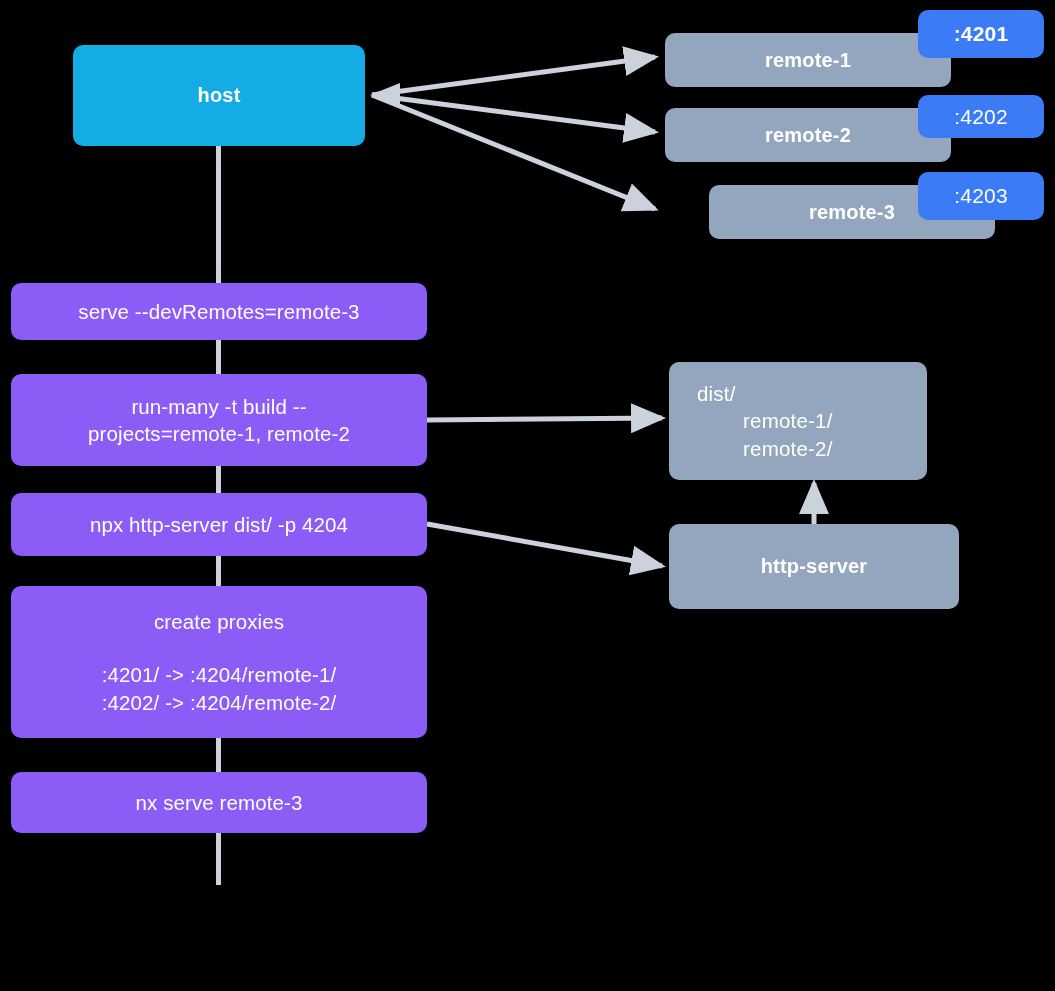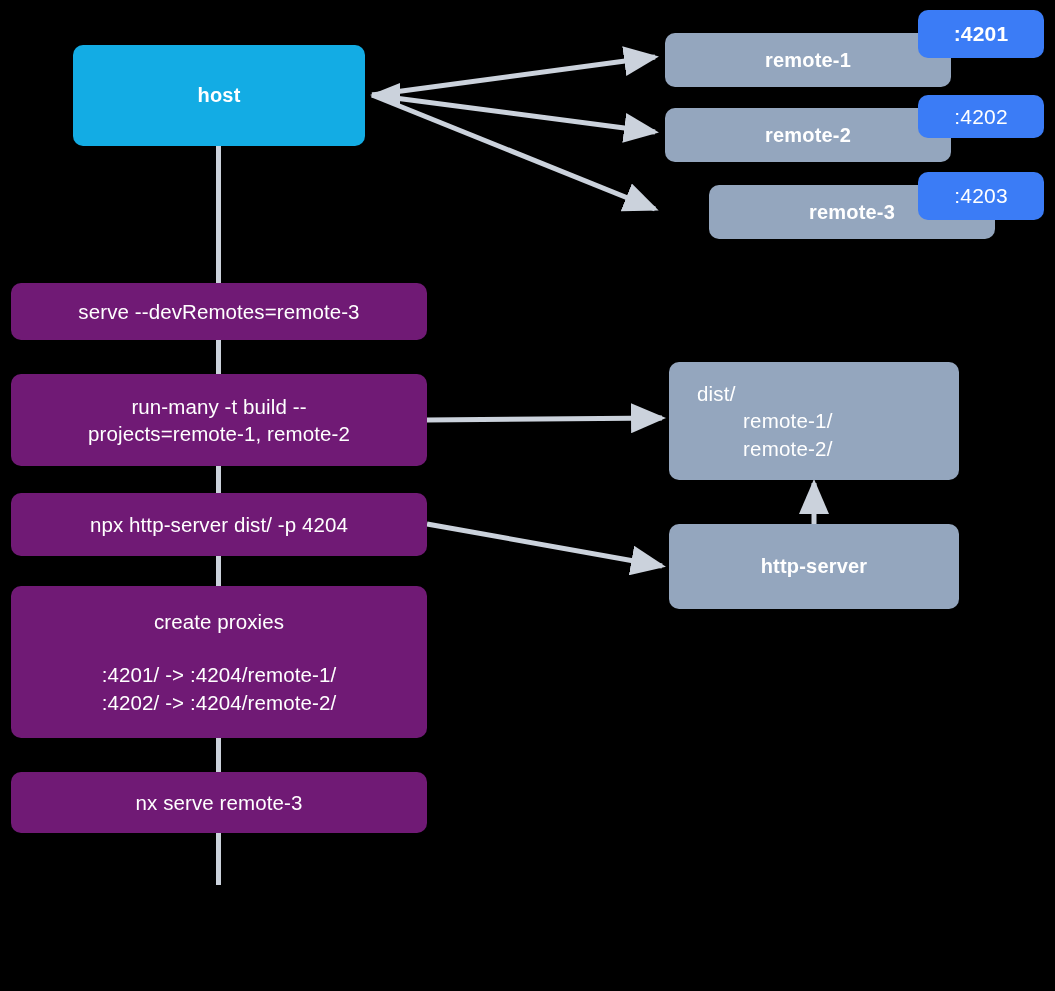--- a/index.html
+++ b/index.html
@@ -35,21 +35,21 @@
     font-size: 20px;
     letter-spacing: 0.2px;
   }
   .node.served {
     background: #3B7CF6;
     font-weight: bold;
     font-size: 20px;
     letter-spacing: 0.2px;
   }
   .node.cmd {
-    background: #701a75;
+    background: #8b5cf6;
     font-weight: normal;
     font-size: 20.5px;
     letter-spacing: 0.1px;
   }
   .node.gray {
     background: #94A6BE;
     font-weight: bold;
     font-size: 20px;
     letter-spacing: 0.2px;
     z-index: 2;
@@ -173,21 +173,21 @@
     <div class="proxy-gap"></div>
     <span>:4201/ -&gt; :4204/remote-1/</span>
     <span>:4202/ -&gt; :4204/remote-2/</span>
   </div>
 
   <div class="node cmd" style="left:11px; top:772px; width:416px; height:61px;">
     <span>nx serve remote-3</span>
   </div>
 
 
-  <div class="node gray left-align" style="left:669px; top:362px; width:290px; height:118px; font-size:20.5px;">
+  <div class="node gray left-align" style="left:669px; top:362px; width:258px; height:118px; font-size:20.5px;">
     <span>dist/</span>
     <span class="indent-1">remote-1/</span>
     <span class="indent-1">remote-2/</span>
   </div>
 
   <div class="node gray" style="left:669px; top:524px; width:290px; height:85px;">
     <span>http-server</span>
   </div>
 
 </div>

